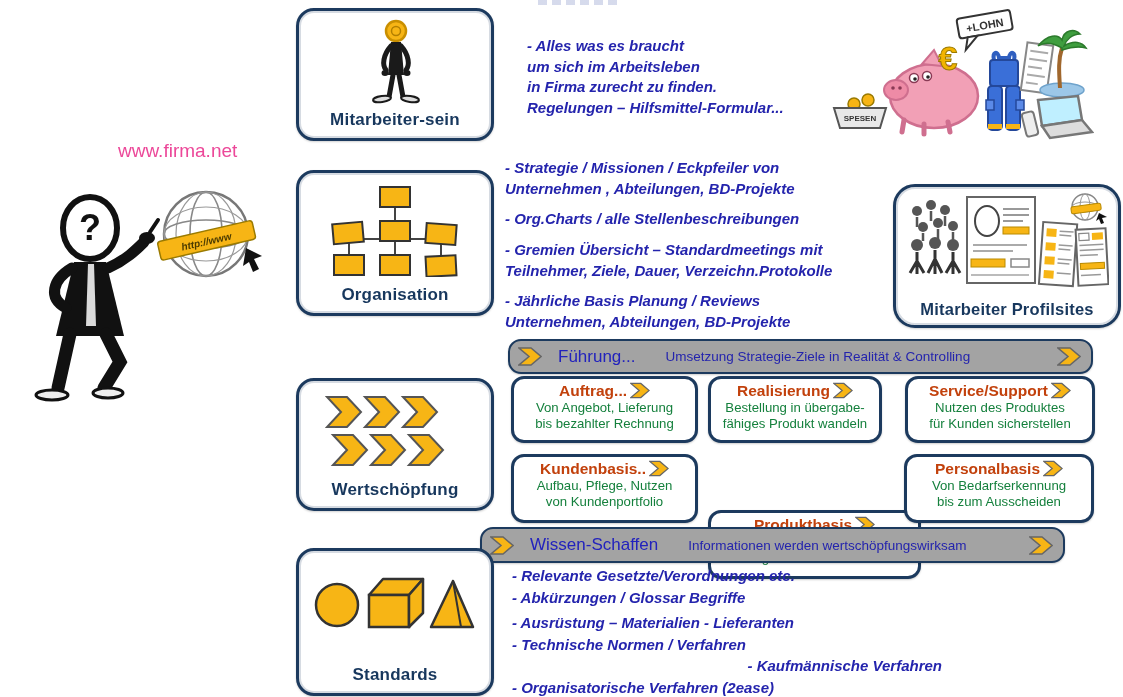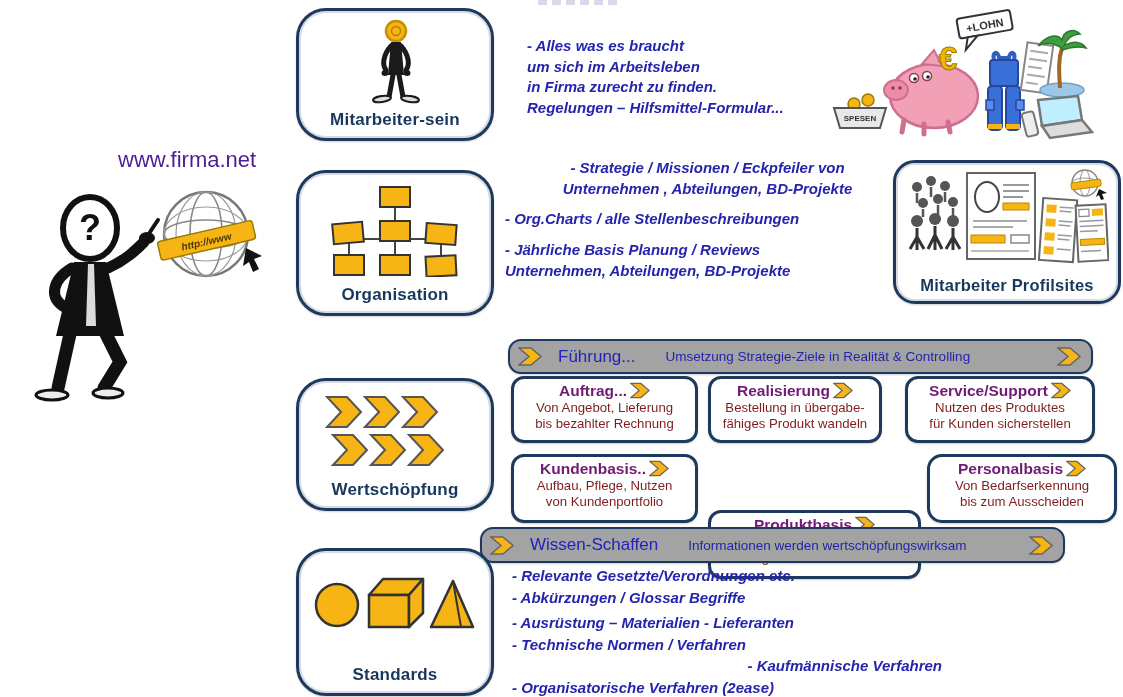--- a/index.html
+++ b/index.html
@@ -1,21 +1,21 @@
 <!DOCTYPE html>
 <html><head>
 <meta charset="utf-8">
 <style>
   html,body{margin:0;padding:0;background:#fff;}
   #stage{
     position:relative;width:1123px;height:697px;background:#fff;overflow:hidden;
     font-family:"Liberation Sans",sans-serif;
   }
   .box{
-    position:absolute;background:#fff;border:3px solid #1c3a5e;border-radius:30px;
+    position:absolute;background:#fff;border:3px solid #1c3a5e;border-radius:18px;
     box-shadow:inset 0 0 0 2px rgba(28,58,94,.18), 0 1px 2px rgba(0,0,0,.18);
   }
   .box-label{
     position:absolute;left:0;right:0;bottom:8px;text-align:center;
     color:#17375d;font-weight:bold;font-size:17px;letter-spacing:.2px;
   }
   .box-icon{position:absolute;left:0;right:0;top:8px;display:flex;justify-content:center;}
   .blue-italic{
     color:#2424ad;font-style:italic;font-weight:600;white-space:pre-line;line-height:1.38;
   }
@@ -26,36 +26,36 @@
   }
   .banner .b-title{color:#2222bd;font-size:17px;margin-left:16px;white-space:nowrap;}
   .banner .b-sub{color:#2424ad;font-size:13.5px;margin-left:30px;white-space:nowrap;}
   .banner .chev-l{margin-left:8px;flex:0 0 auto;}
   .banner .chev-r{margin-left:auto;margin-right:10px;flex:0 0 auto;}
   .pbox{
     position:absolute;background:#fff;border:3px solid #1c3a5e;border-radius:13px;
     text-align:center;box-shadow:0 1px 2px rgba(0,0,0,.2);padding-top:3px;box-sizing:border-box;
   }
   .pbox .p-title-row{display:flex;align-items:center;justify-content:center;gap:3px;line-height:1.1;}
-  .pbox .p-title{color:#701a75;font-weight:bold;font-size:15.5px;white-space:nowrap;}
-  .pbox .p-desc{color:#7f1d1d;font-size:13.2px;line-height:1.22;white-space:pre-line;margin-top:1px;}
+  .pbox .p-title{color:#c2410c;font-weight:bold;font-size:15.5px;white-space:nowrap;}
+  .pbox .p-desc{color:#15803d;font-size:13.2px;line-height:1.22;white-space:pre-line;margin-top:1px;}
   .abs{position:absolute;}
   .top-artifact{
     position:absolute;left:538px;top:0;width:80px;height:5px;opacity:.35;
     background:repeating-linear-gradient(90deg,#8a97c9 0 9px,transparent 9px 14px);
   }
 </style>
 </head>
 <body>
 
 <div id="stage">
 
   <div class="top-artifact"></div>
 
-  <div class="abs" style="left:118px;top:147px;font-size:22px;color:#4c1d95;">www.firma.net</div>
+  <div class="abs" style="left:118px;top:140px;font-size:19px;color:#ec4899;">www.firma.net</div>
 
   <svg class="abs" style="left:8px;top:176px;" width="280" height="230" viewBox="0 0 280 230">
 
     <g>
       <circle cx="198" cy="58" r="42" fill="#fff" stroke="#777" stroke-width="2.5"></circle>
       <ellipse cx="198" cy="58" rx="16" ry="42" fill="none" stroke="#888" stroke-width="1.6"></ellipse>
       <ellipse cx="198" cy="58" rx="30" ry="42" fill="none" stroke="#999" stroke-width="1.2"></ellipse>
       <ellipse cx="198" cy="58" rx="42" ry="14" fill="none" stroke="#888" stroke-width="1.6"></ellipse>
       <ellipse cx="198" cy="58" rx="42" ry="27" fill="none" stroke="#999" stroke-width="1.2"></ellipse>
       <g transform="rotate(-13 198 64)">
@@ -173,28 +173,30 @@
         <rect x="107" y="39" width="30" height="20" fill="#F7B515" stroke="#333" stroke-width="2" transform="rotate(4 122 49)"></rect>
         <rect x="15" y="70" width="30" height="20" fill="#F7B515" stroke="#333" stroke-width="2"></rect>
         <rect x="61" y="70" width="30" height="20" fill="#F7B515" stroke="#333" stroke-width="2"></rect>
         <rect x="107" y="71" width="30" height="20" fill="#F7B515" stroke="#333" stroke-width="2" transform="rotate(-3 122 81)"></rect>
       </svg>
     </div>
     <div class="box-label">Organisation</div>
   </div>
 
   <div class="abs" style="left:505px;top:158px;width:405px;">
-    <div class="blue-italic para" style="font-size:15px;text-align:center;">- Strategie / Missionen / Eckpfeiler von
+    <div class="blue-italic para" style="font-size:15px;">- Strategie / Missionen / Eckpfeiler von
 Unternehmen , Abteilungen, BD-Projekte</div>
     <div class="blue-italic para" style="font-size:15px;">- Org.Charts / alle Stellenbeschreibungen</div>
+    <div class="blue-italic para" style="font-size:15px;">- Gremien Übersicht – Standardmeetings mit
+Teilnehmer, Ziele, Dauer, Verzeichn.Protokolle</div>
     <div class="blue-italic para" style="font-size:15px;">- Jährliche Basis Planung / Reviews
 Unternehmen,  Abteilungen, BD-Projekte</div>
   </div>
 
-  <div class="box" style="left:893px;top:160px;width:222px;height:138px;border-radius:22px;">
+  <div class="box" style="left:893px;top:184px;width:222px;height:138px;border-radius:22px;">
     <div class="box-icon" style="top:6px;">
       <svg width="204" height="96" viewBox="0 0 204 96">
 
         <g fill="#555">
           <circle cx="12" cy="18" r="5"></circle>
             <circle cx="26" cy="12" r="5"></circle>
             <circle cx="40" cy="17" r="5"></circle>
           <circle cx="18" cy="34" r="5"></circle>
             <circle cx="33" cy="30" r="5"></circle>
             <circle cx="48" cy="33" r="5"></circle>
@@ -322,21 +324,21 @@
     <div class="p-title-row">
       <span class="p-title">Produktbasis</span>
       <svg width="20" height="17" viewBox="0 0 24 19">
         <polygon points="1,1 13,1 23,9.5 13,18 1,18 11,9.5" fill="#F7B515" stroke="#666" stroke-width="1.5"></polygon>
         </svg>
     </div>
     <div class="p-desc" style="text-align:left;padding-left:28px;">Produktentwicklung,
 Pflege bis Phase Out</div>
   </div>
 
-  <div class="pbox" style="left:927px;top:454px;width:190px;height:69px;border-radius:15px;">
+  <div class="pbox" style="left:904px;top:454px;width:190px;height:69px;">
     <div class="p-title-row">
       <span class="p-title">Personalbasis</span>
       <svg width="20" height="17" viewBox="0 0 24 19">
         <polygon points="1,1 13,1 23,9.5 13,18 1,18 11,9.5" fill="#F7B515" stroke="#666" stroke-width="1.5"></polygon>
         </svg>
     </div>
     <div class="p-desc">Von Bedarfserkennung
 bis zum Ausscheiden</div>
   </div>
 

